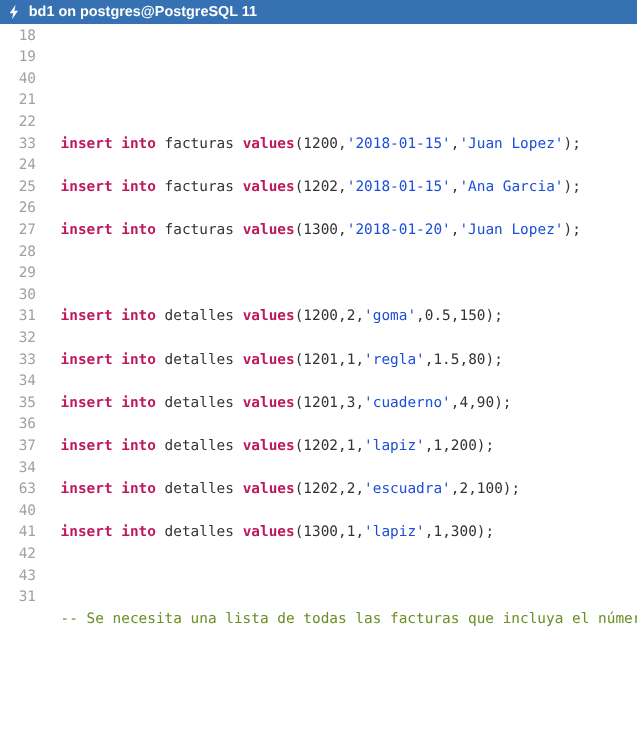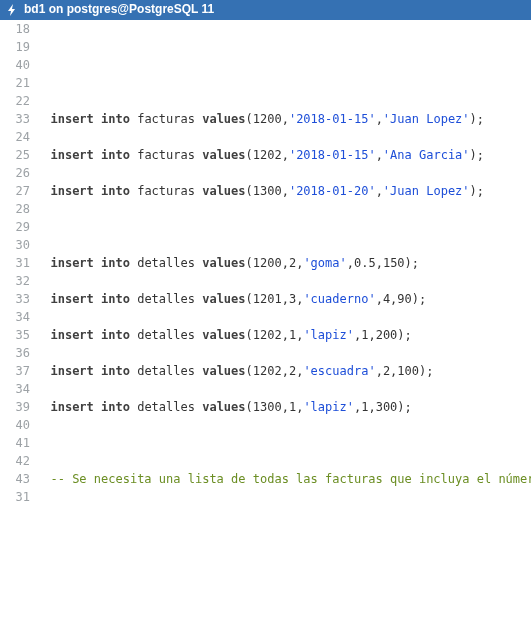--- a/index.html
+++ b/index.html
@@ -44,21 +44,21 @@
   }
   .gutter div { height: 18px; }
   .code {
     flex: 1;
     padding: 0 4px 4px 0;
     white-space: pre;
     overflow: hidden;
     color: #333;
   }
   .code div { height: 18px; }
-  .kw { color: #404040; font-weight: bold; }
+  .kw { color: #be185d; font-weight: bold; }
   .str { color: #1d4ed8; }
   .num { color: #333; }
   .cmt { color: #6b8e23; }
 </style>
 </head>
 <body>
 
 <div class="header">
   <span class="icon">
     <svg width="12" height="12" viewBox="0 0 12 12">
@@ -84,35 +84,36 @@
       <div>29</div>
       <div>30</div>
       <div>31</div>
       <div>32</div>
       <div>33</div>
       <div>34</div>
       <div>35</div>
       <div>36</div>
       <div>37</div>
       <div>34</div>
-      <div>39</div>
+      <div>63</div>
       <div>40</div>
       <div>41</div>
       <div>42</div>
       <div>43</div>
       <div>31</div>
     </div>
   <div class="code">
 <div><span></span></div>
 <div><span></span></div>
 <div>  <span class="kw">insert into</span><span> facturas </span><span class="kw">values</span><span>(</span><span class="num">1200</span><span>,</span><span class="str">'2018-01-15'</span><span>,</span><span class="str">'Juan Lopez'</span><span>);</span></div>
 <div>  <span class="kw">insert into</span><span> facturas </span><span class="kw">values</span><span>(</span><span class="num">1202</span><span>,</span><span class="str">'2018-01-15'</span><span>,</span><span class="str">'Ana Garcia'</span><span>);</span></div>
 <div>  <span class="kw">insert into</span><span> facturas </span><span class="kw">values</span><span>(</span><span class="num">1300</span><span>,</span><span class="str">'2018-01-20'</span><span>,</span><span class="str">'Juan Lopez'</span><span>);</span></div>
 <div><span></span></div>
 <div>  <span class="kw">insert into</span><span> detalles </span><span class="kw">values</span><span>(</span><span class="num">1200</span><span>,</span><span class="num">2</span><span>,</span><span class="str">'goma'</span><span>,</span><span class="num">0.5</span><span>,</span><span class="num">150</span><span>);</span></div>
+<div>  <span class="kw">insert into</span><span> detalles </span><span class="kw">values</span><span>(</span><span class="num">1201</span><span>,</span><span class="num">1</span><span>,</span><span class="str">'regla'</span><span>,</span><span class="num">1.5</span><span>,</span><span class="num">80</span><span>);</span></div>
 <div>  <span class="kw">insert into</span><span> detalles </span><span class="kw">values</span><span>(</span><span class="num">1201</span><span>,</span><span class="num">3</span><span>,</span><span class="str">'cuaderno'</span><span>,</span><span class="num">4</span><span>,</span><span class="num">90</span><span>);</span></div>
 <div>  <span class="kw">insert into</span><span> detalles </span><span class="kw">values</span><span>(</span><span class="num">1202</span><span>,</span><span class="num">1</span><span>,</span><span class="str">'lapiz'</span><span>,</span><span class="num">1</span><span>,</span><span class="num">200</span><span>);</span></div>
 <div>  <span class="kw">insert into</span><span> detalles </span><span class="kw">values</span><span>(</span><span class="num">1202</span><span>,</span><span class="num">2</span><span>,</span><span class="str">'escuadra'</span><span>,</span><span class="num">2</span><span>,</span><span class="num">100</span><span>);</span></div>
 <div>  <span class="kw">insert into</span><span> detalles </span><span class="kw">values</span><span>(</span><span class="num">1300</span><span>,</span><span class="num">1</span><span>,</span><span class="str">'lapiz'</span><span>,</span><span class="num">1</span><span>,</span><span class="num">300</span><span>);</span></div>
 <div><span></span></div>
 <div>  <span class="cmt">-- Se necesita una lista de todas las facturas que incluya el número,</span></div>
 
 
 
 

